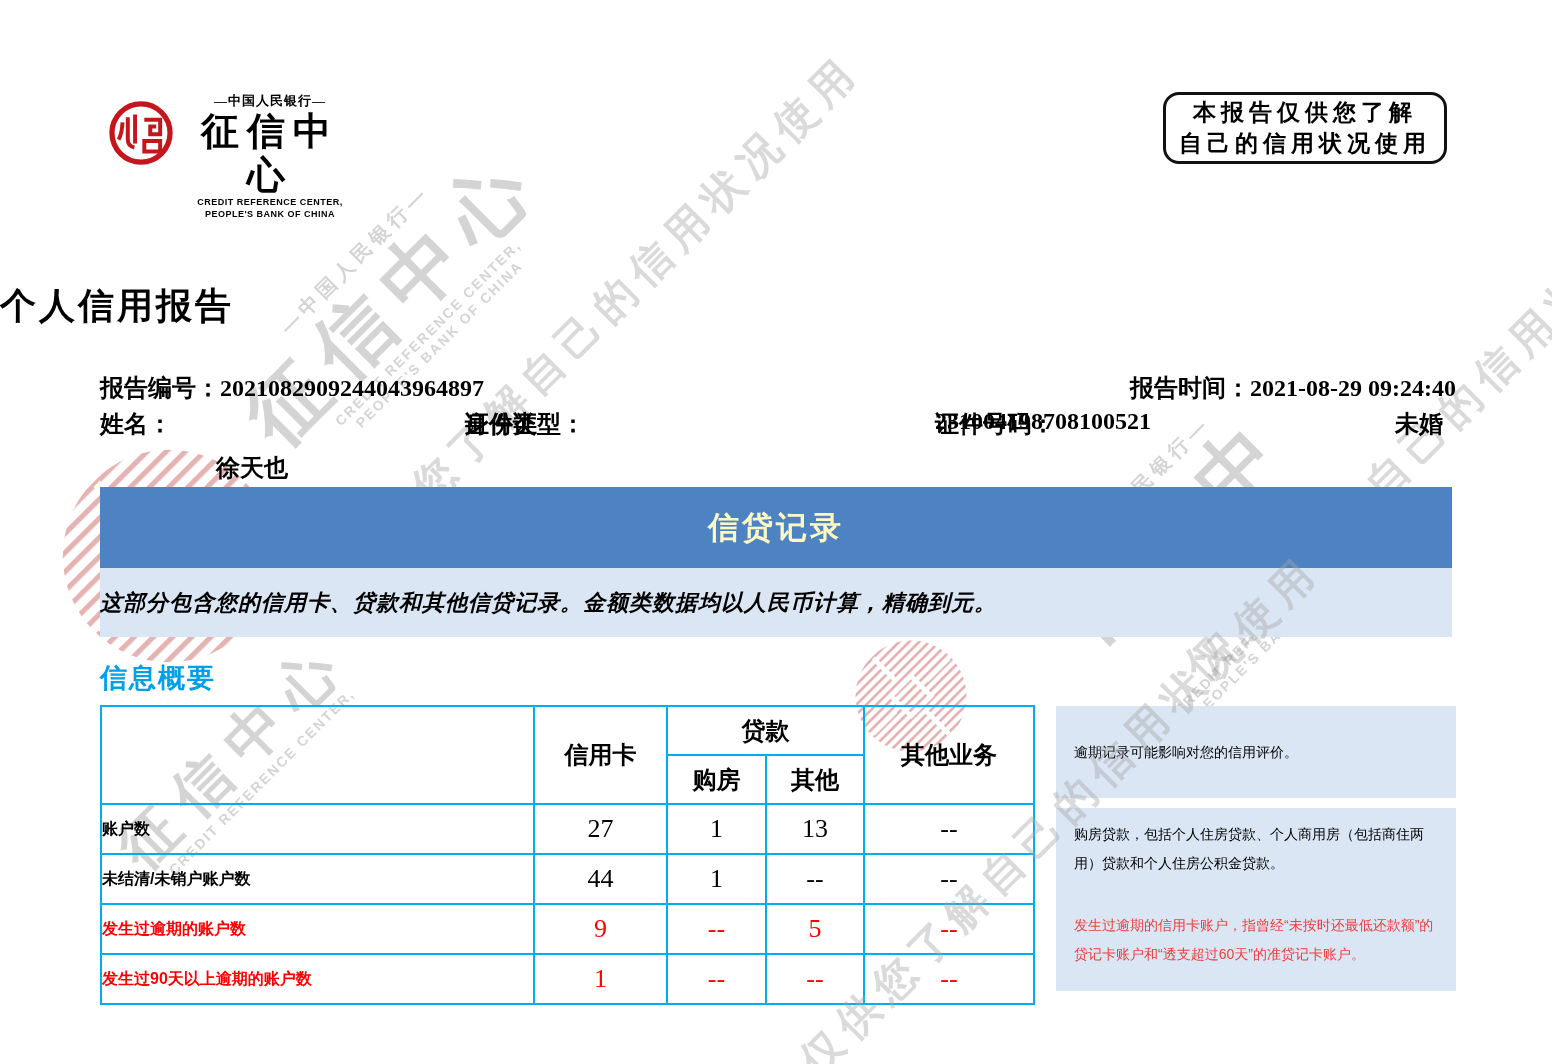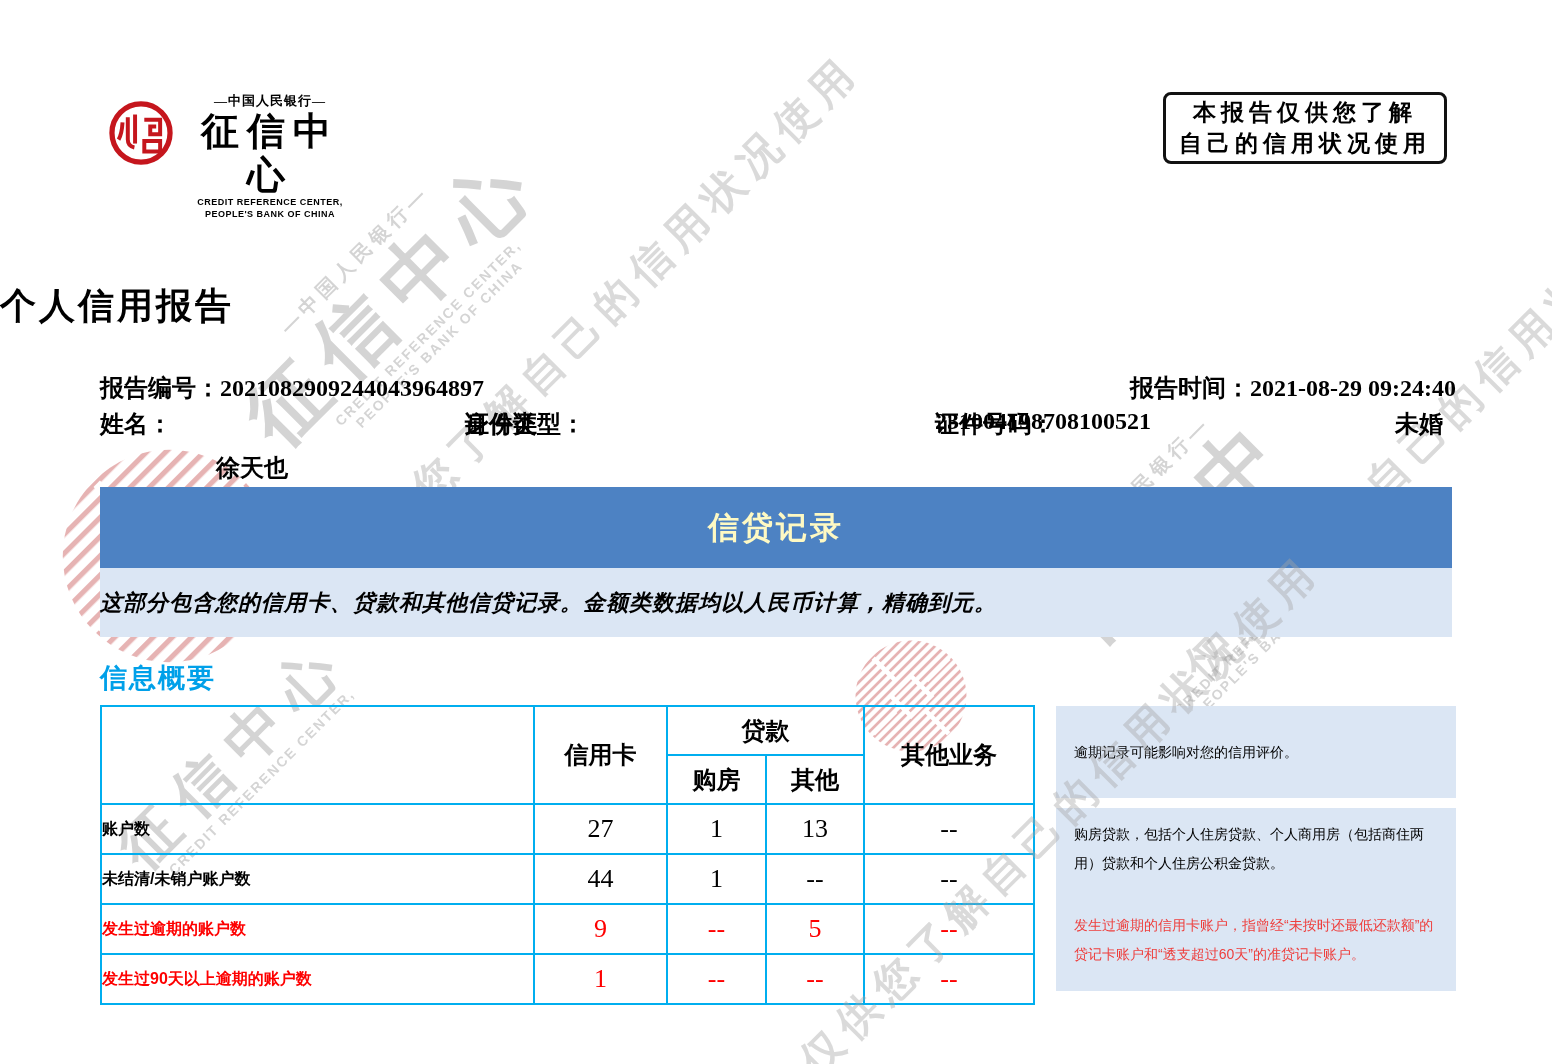--- a/index.html
+++ b/index.html
@@ -20,21 +20,21 @@
   .seal{position:absolute;opacity:.5;}
   
   .logo{position:absolute;left:108px;top:92px;display:flex;align-items:flex-start;z-index:1;}
   .logo-icon{width:66px;height:66px;margin-top:8px;}
   .logo-text{margin-left:10px;text-align:center;width:172px;}
   .logo-bank{font-size:13px;font-weight:bold;letter-spacing:1px;font-family:"Liberation Serif",serif;}
   .logo-center{font-size:38px;font-weight:bold;letter-spacing:8px;font-family:"Liberation Serif",serif;line-height:1.15;}
   .logo-en{font-size:9px;font-weight:bold;letter-spacing:.5px;line-height:1.25;}
   .notice-box{
     position:absolute;left:1163px;top:92px;width:278px;height:66px;z-index:1;
-    border:3px solid #111;border-radius:8px;display:flex;flex-direction:column;
+    border:3px solid #111;border-radius:16px;display:flex;flex-direction:column;
     justify-content:center;align-items:center;background:#fff;
   }
   .notice-box div{font-size:23px;font-weight:bold;letter-spacing:5px;line-height:31px;}
   .doc-title{position:absolute;left:0;top:282px;width:100%;
     font-size:36px;font-weight:bold;letter-spacing:3px;z-index:1;}
   
   .info{position:absolute;left:100px;top:372px;width:1356px;z-index:1;font-size:24px;font-weight:bold;}
   .info-row1{display:flex;justify-content:space-between;height:36px;}
   .num{font-family:"Liberation Serif",serif;font-weight:600;}
   .info-row2{position:relative;height:34px;}

